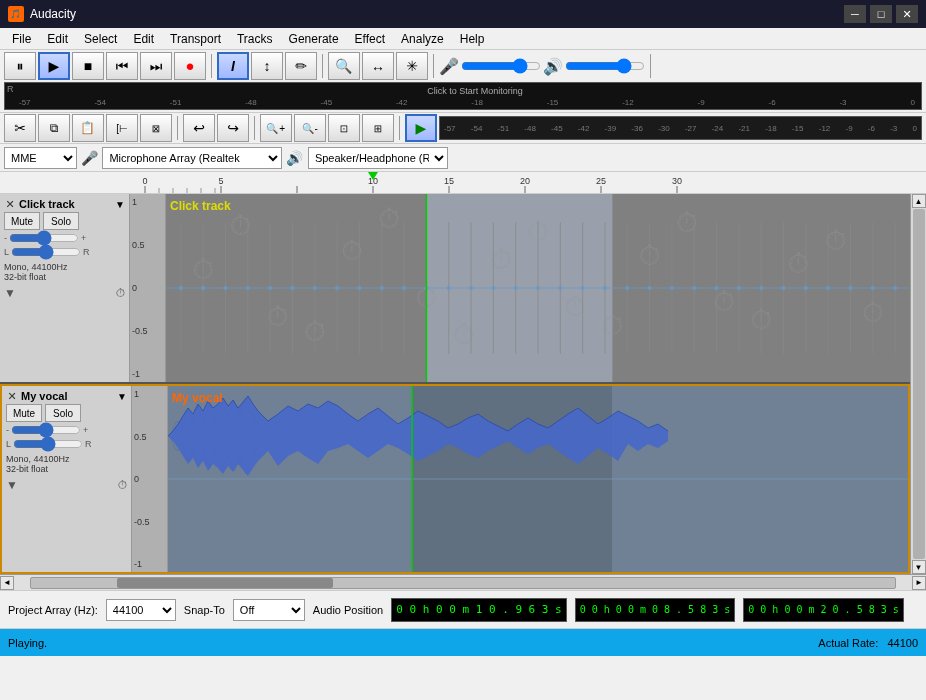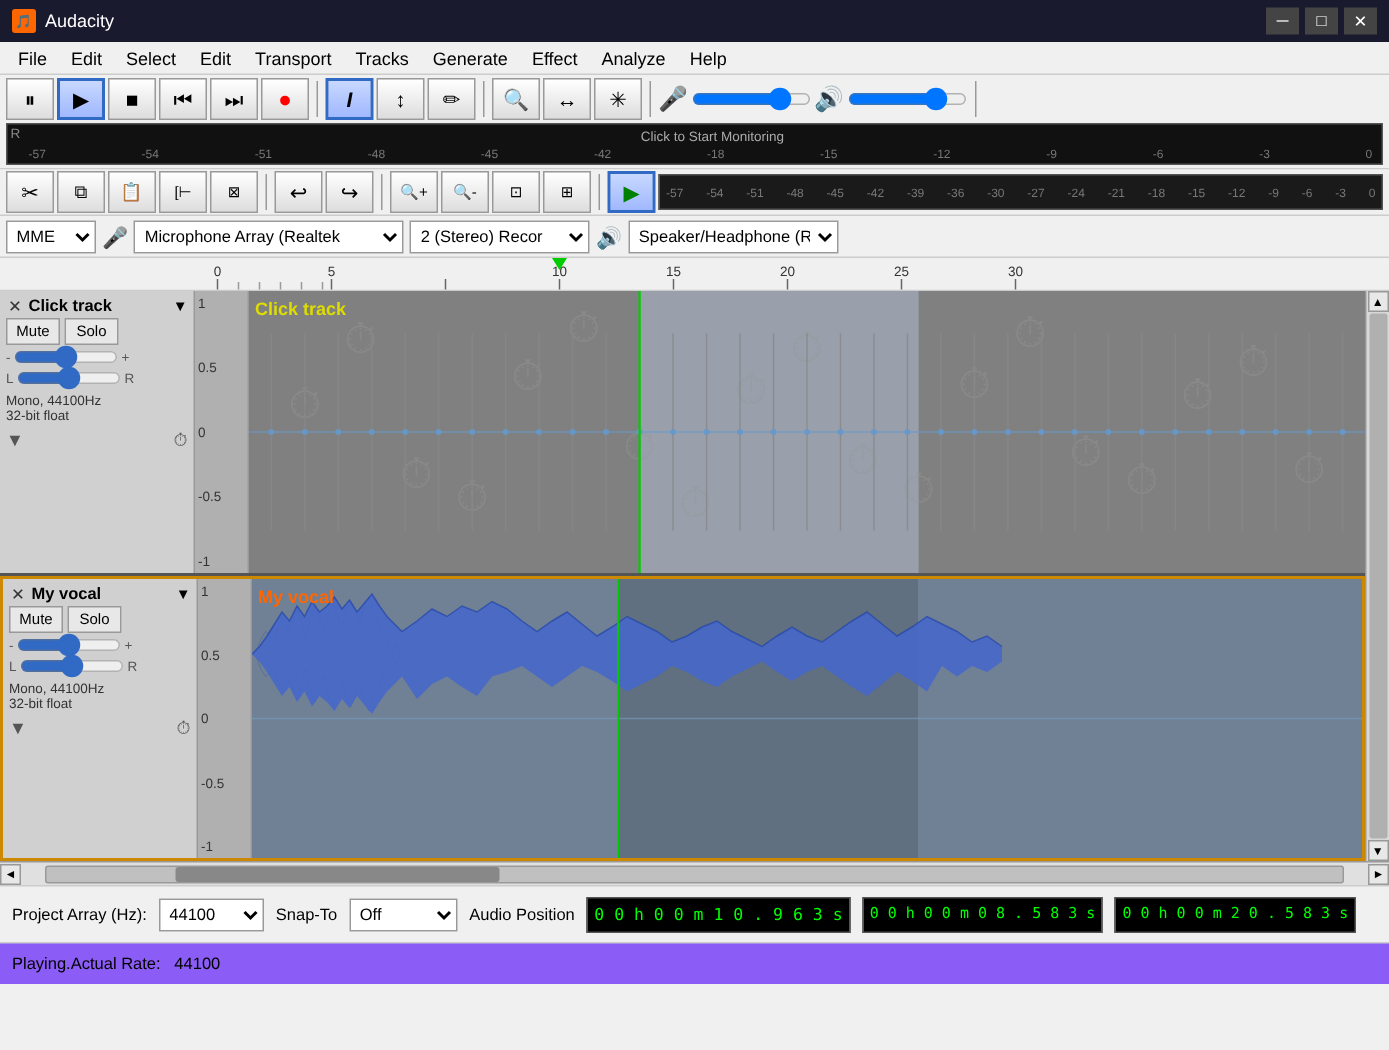--- a/index.html
+++ b/index.html
@@ -23,21 +23,21 @@
     
     .tb-btn { width: 32px; height: 28px; border: 1px solid #999; background: linear-gradient(180deg, #fff 0%, #ddd 100%); cursor: pointer; display: flex; align-items: center; justify-content: center; font-size: 14px; }
     .tb-btn.active { background: linear-gradient(180deg, #c8d8ff 0%, #a0b8ff 100%); border: 2px solid #316ac5; }
     .tb-separator { width: 1px; height: 24px; background: #999; margin: 0 3px; }
     
     
     #device-toolbar { background: #f0f0f0; height: 28px; display: flex; align-items: center; padding: 0 4px; gap: 4px; border-bottom: 1px solid #ccc; }
     .device-select { height: 22px; font-size: 11px; border: 1px solid #999; background: white; padding: 0 2px; }
     .device-select-wide { width: 180px; }
     .device-select-med { width: 140px; }
-    .device-select-sm { width: 60px; }
+    .device-select-sm { width: 73px; }
     
     
     #time-ruler { background: #f0f0f0; height: 22px; border-bottom: 1px solid #ccc; position: relative; overflow: hidden; }
     
     
     .track { display: flex; border-bottom: 2px solid #555; position: relative; }
     
     .track-header { width: 130px; min-width: 130px; background: #d0d0d0; border-right: 1px solid #999; padding: 4px; display: flex; flex-direction: column; gap: 2px; position: relative; }
     .track-header-top { display: flex; align-items: center; justify-content: space-between; }
     .track-close { width: 12px; height: 12px; border: none; background: none; cursor: pointer; font-size: 11px; color: #333; padding: 0; display: flex; align-items: center; justify-content: center; }
@@ -55,21 +55,21 @@
     .track-footer-icon { font-size: 12px; cursor: pointer; color: #555; }
     
     .track-waveform { flex: 1; position: relative; overflow: hidden; }
     
     
     #scrollbar-area { height: 16px; background: #e0e0e0; border-top: 1px solid #999; display: flex; align-items: center; }
     #hscrollbar { flex: 1; margin: 0 16px; height: 12px; background: #c0c0c0; border: 1px solid #999; border-radius: 2px; position: relative; cursor: pointer; }
     #hscrollbar-thumb { position: absolute; left: 10%; width: 25%; height: 100%; background: #888; border-radius: 2px; }
     
     
-    #statusbar { background: #8b5cf6; height: 28px; display: flex; align-items: center; padding: 0 8px; border-top: 1px solid #ccc; }
+    #statusbar { background: #0ea5e9; height: 28px; display: flex; align-items: center; padding: 0 8px; border-top: 1px solid #ccc; justify-content: space-between; }
     
     
     #bottom-toolbar { background: #f0f0f0; height: 38px; display: flex; align-items: center; padding: 0 8px; gap: 8px; border-top: 1px solid #ccc; }
     .bottom-label { font-size: 11px; color: #000; white-space: nowrap; }
     .bottom-select { height: 22px; font-size: 11px; border: 1px solid #999; background: white; padding: 0 2px; }
     .time-display { background: #000; color: #00ff00; font-family: monospace; font-size: 13px; height: 24px; padding: 0 4px; display: flex; align-items: center; border: 1px solid #555; min-width: 120px; }
 
     .toolbar-row2 { background: #f0f0f0; display: flex; align-items: center; padding: 1px 4px; gap: 2px; border-bottom: 1px solid #ccc; min-height: 30px; }
     
     
@@ -198,24 +198,20 @@
 
 <div id="device-toolbar">
   <select class="device-select device-select-sm">
     <option>MME</option>
     <option>DirectSound</option>
     <option>WASAPI</option>
   </select>
   <span style="font-size:14px;">🎤</span>
   <select class="device-select device-select-wide">
     <option>Microphone Array (Realtek</option>
-  </select>
-  <select class="device-select" style="width:120px;">
-    <option>2 (Stereo) Recor</option>
-    <option>1 (Mono)</option>
   </select>
   <span style="font-size:14px;">🔊</span>
   <select class="device-select device-select-med">
     <option>Speaker/Headphone (Realte</option>
   </select>
 </div>
 
 <div id="time-ruler">
   <svg width="100%" height="22">
 

